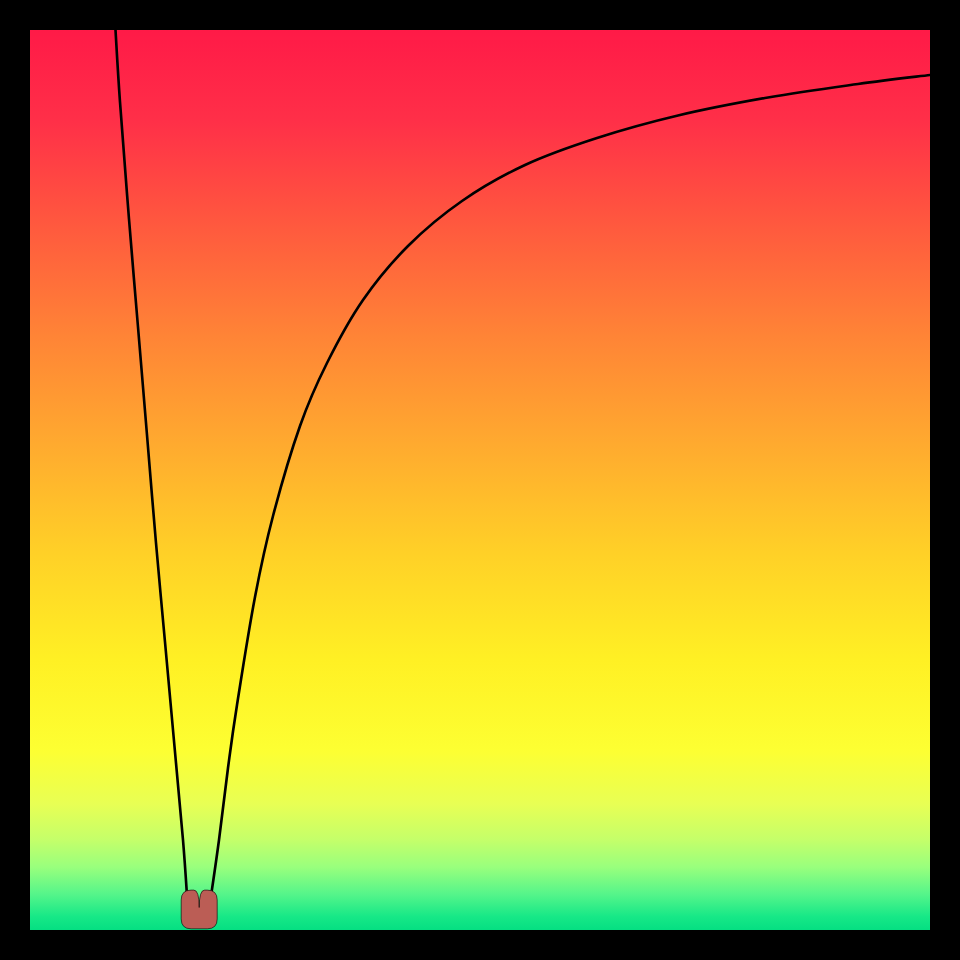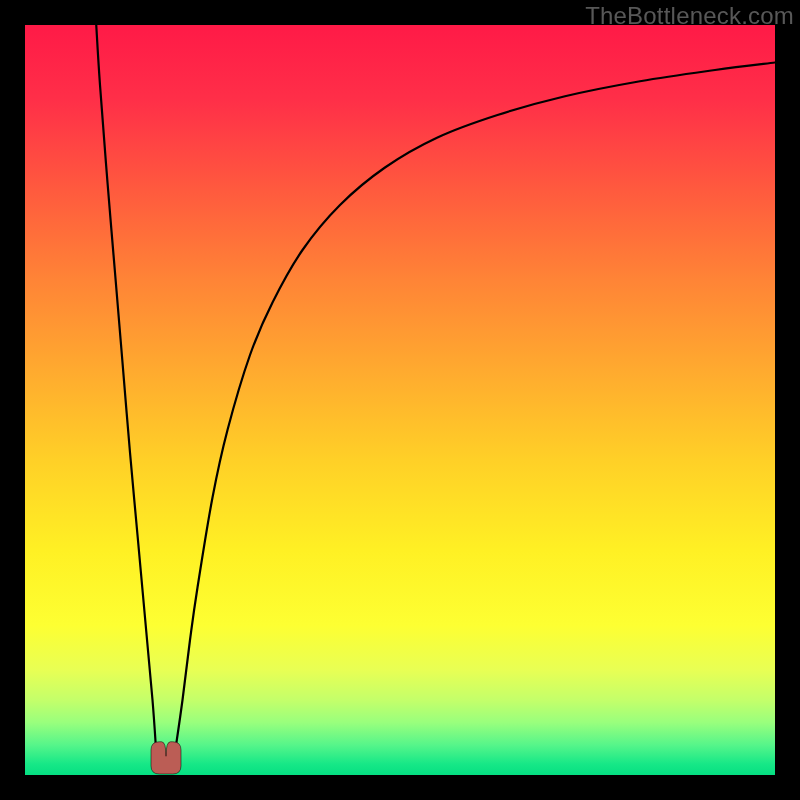--- a/index.html
+++ b/index.html
@@ -66,14 +66,13 @@
       <g id="curves">
           <path d="M 71.25 0 C 71.92 10.80, 72.97 31.65, 75.00 60.00 C 77.03 88.35, 79.80 123.75, 82.50 157.50 C 85.20 191.25, 87.30 215.10, 90.00 247.50 C 92.70 279.90, 94.80 305.10, 97.50 337.50 C 100.20 369.90, 102.30 396.45, 105.00 427.50 C 107.70 458.55, 109.80 480.30, 112.50 510.00 C 115.20 539.70, 117.30 562.80, 120.00 592.50 C 122.70 622.20, 125.48 650.70, 127.50 675.00 C 129.53 699.30, 130.57 718.05, 131.25 727.50" fill="none" stroke="#000000" stroke-width="2.2" stroke-linecap="round"></path>
           <path d="M 150 727.5 C 151.35 718.05, 154.80 695.25, 157.50 675.00 C 160.20 654.75, 162.30 635.25, 165.00 615.00 C 167.70 594.75, 168.45 588.15, 172.50 562.50 C 176.55 536.85, 182.10 500.85, 187.50 472.50 C 192.90 444.15, 195.75 430.65, 202.50 405.00 C 209.25 379.35, 216.90 352.95, 225.00 330.00 C 233.10 307.05, 238.05 296.40, 247.50 277.50 C 256.95 258.60, 265.35 242.55, 277.50 225.00 C 289.65 207.45, 300.15 194.85, 315.00 180.00 C 329.85 165.15, 342.45 154.65, 360.00 142.50 C 377.55 130.35, 392.25 121.95, 412.50 112.50 C 432.75 103.05, 449.55 97.42, 472.50 90.00 C 495.45 82.58, 514.35 77.33, 540.00 71.25 C 565.65 65.17, 588.00 60.98, 615.00 56.25 C 642.00 51.52, 665.70 48.38, 690.00 45.00 C 714.30 41.63, 739.20 38.85, 750.00 37.50" fill="none" stroke="#000000" stroke-width="2.2" stroke-linecap="round"></path>
           <path d="M 129 724.5 C 129.68 725.99, 131.40 730.59, 132.75 732.75 C 134.10 734.91, 135.01 735.55, 136.50 736.50 C 137.99 737.45, 139.51 738.00, 141.00 738.00 C 142.49 738.00, 143.26 737.45, 144.75 736.50 C 146.24 735.55, 147.76 734.91, 149.25 732.75 C 150.74 730.59, 152.32 725.99, 153.00 724.50" fill="none" stroke="#000000" stroke-width="2.2" stroke-linecap="round"></path>
         </g>
       <g id="marker">
           <path d="M 126.00 740.75 L 126.00 725.00 Q 126.00 716.75 134.25 716.75 L 136.50 716.75 Q 141.00 716.75 141.00 731.26 Q 141.00 716.75 145.50 716.75 L 147.75 716.75 Q 156.00 716.75 156.00 725.00 L 156.00 740.75 Q 156.00 749.00 147.75 749.00 L 134.25 749.00 Q 126.00 749.00 126.00 740.75 Z" fill="#bb5d55" stroke="#000000" stroke-width="0.5"></path>
         </g>
     </svg>
   </div>
-  <div class="watermark">TheBottleneck.com</div>
 </div>
 
 </body></html>

